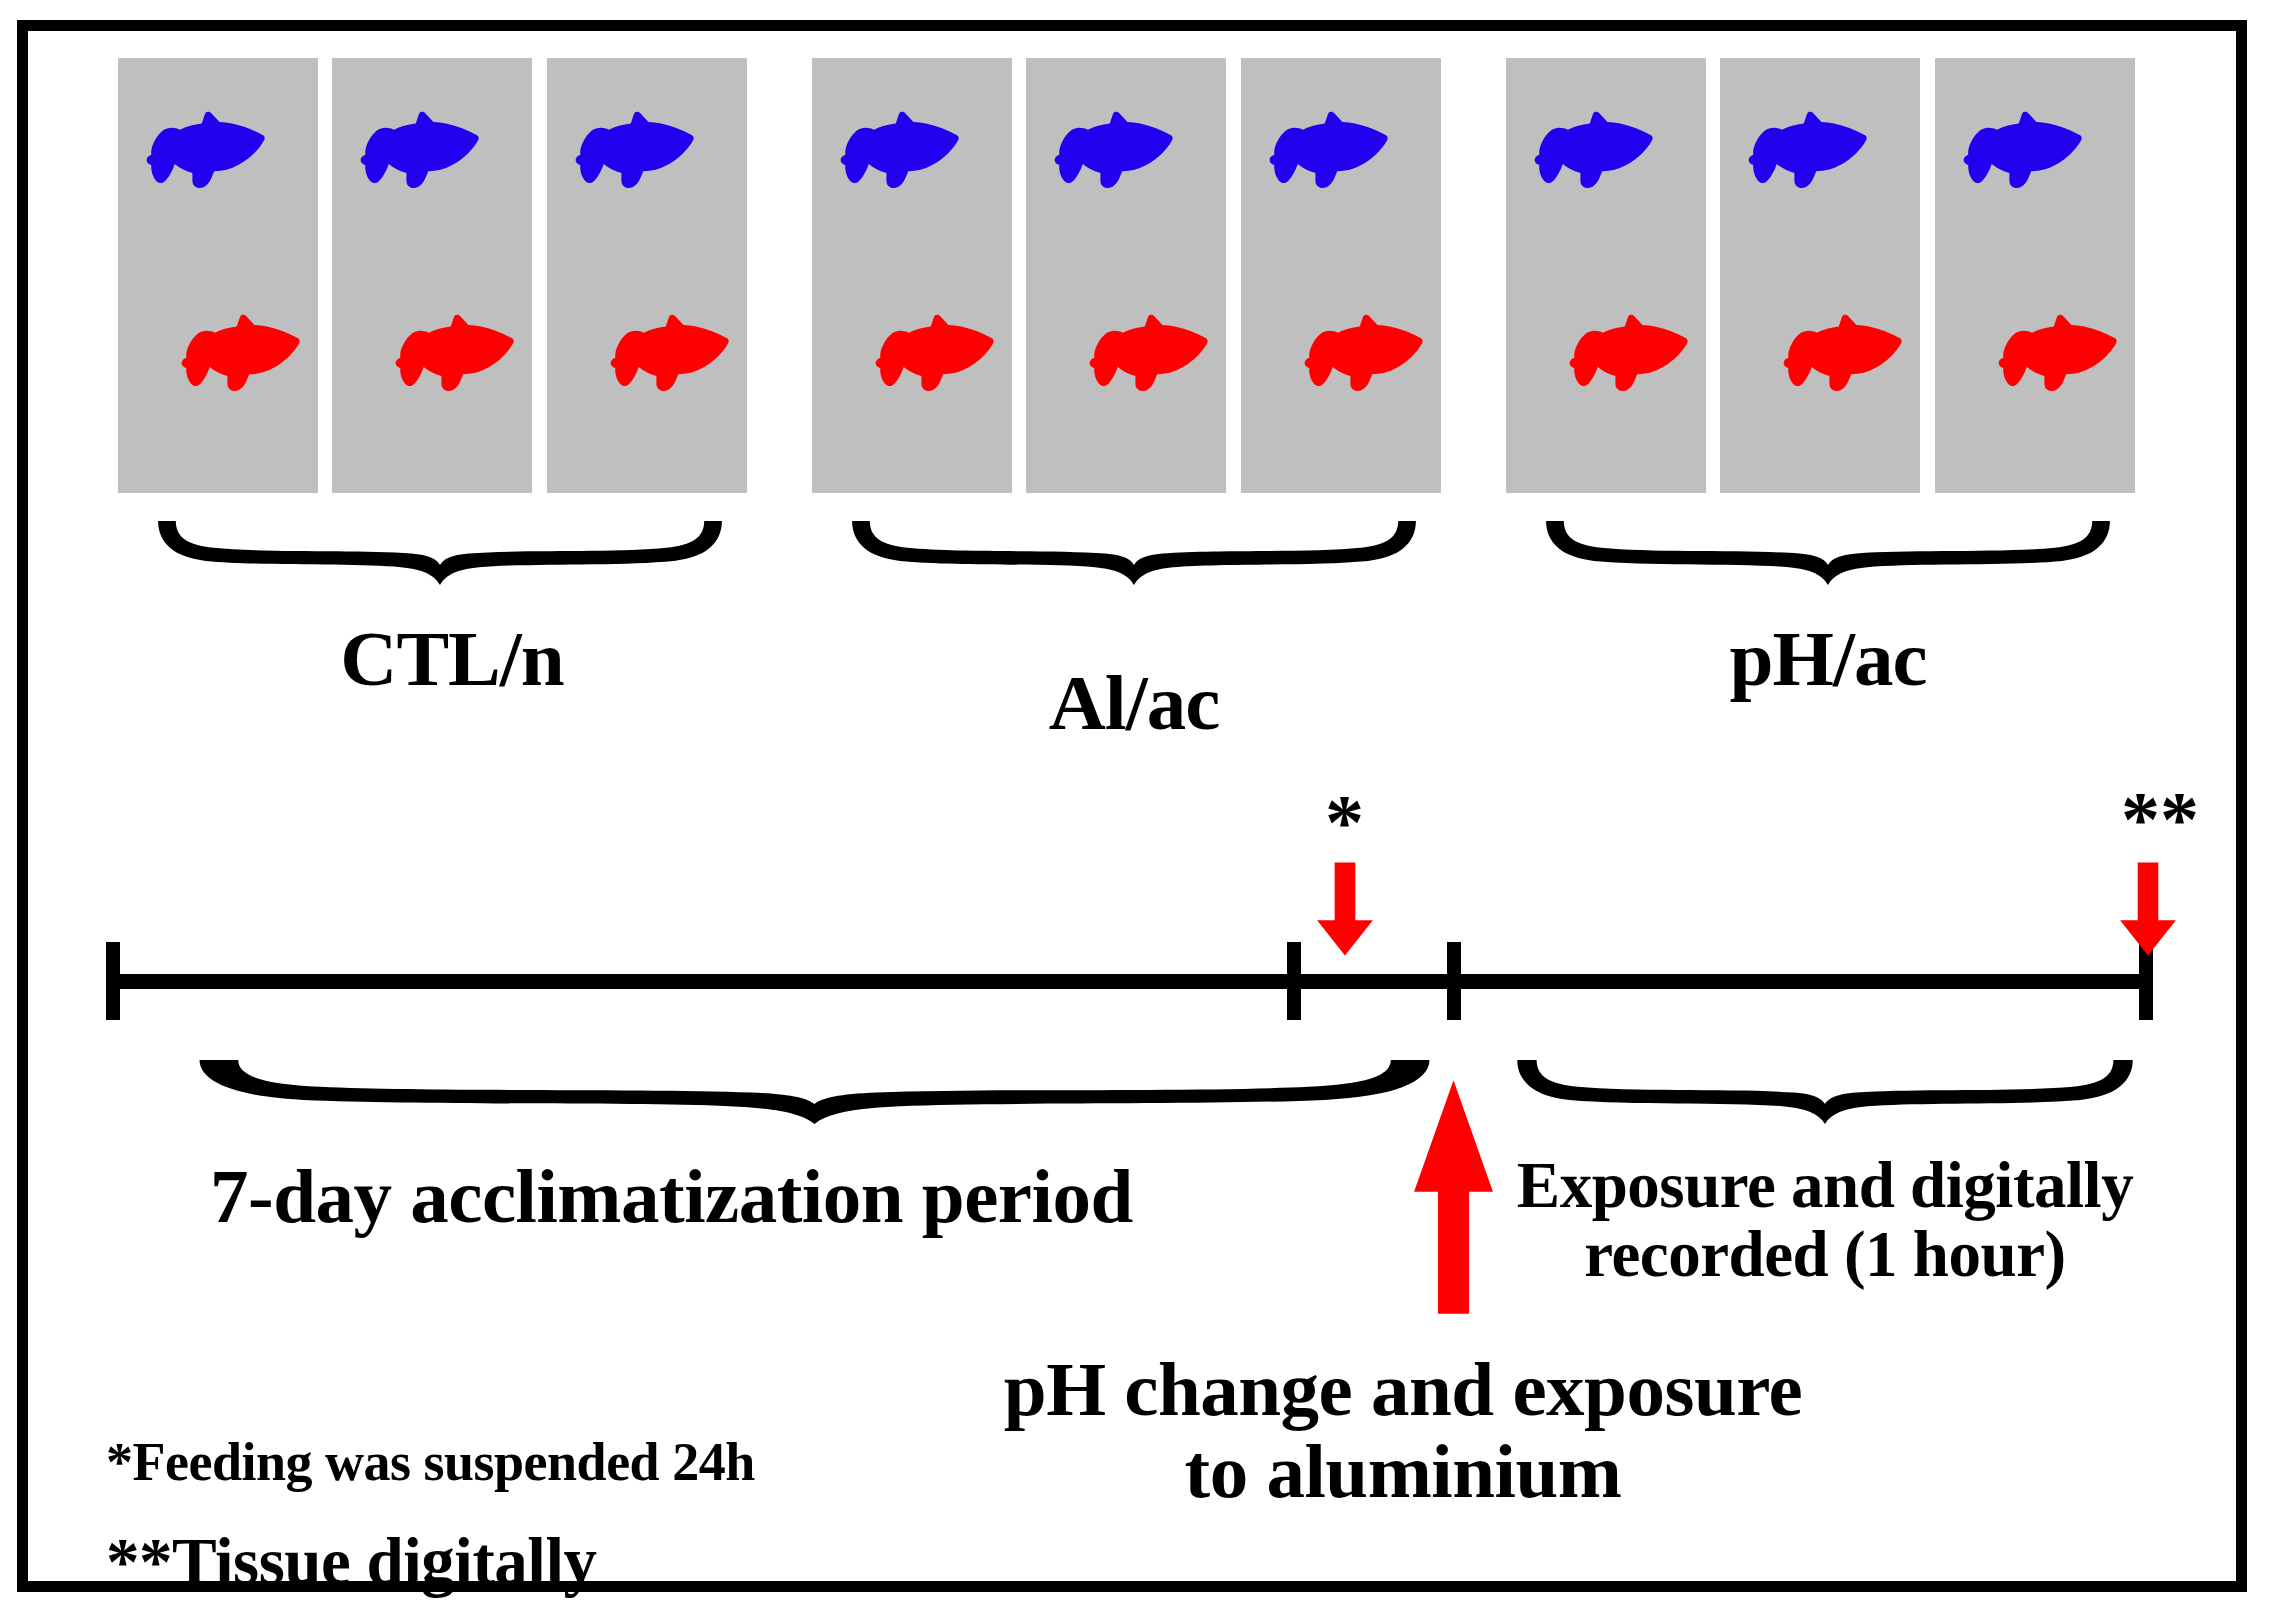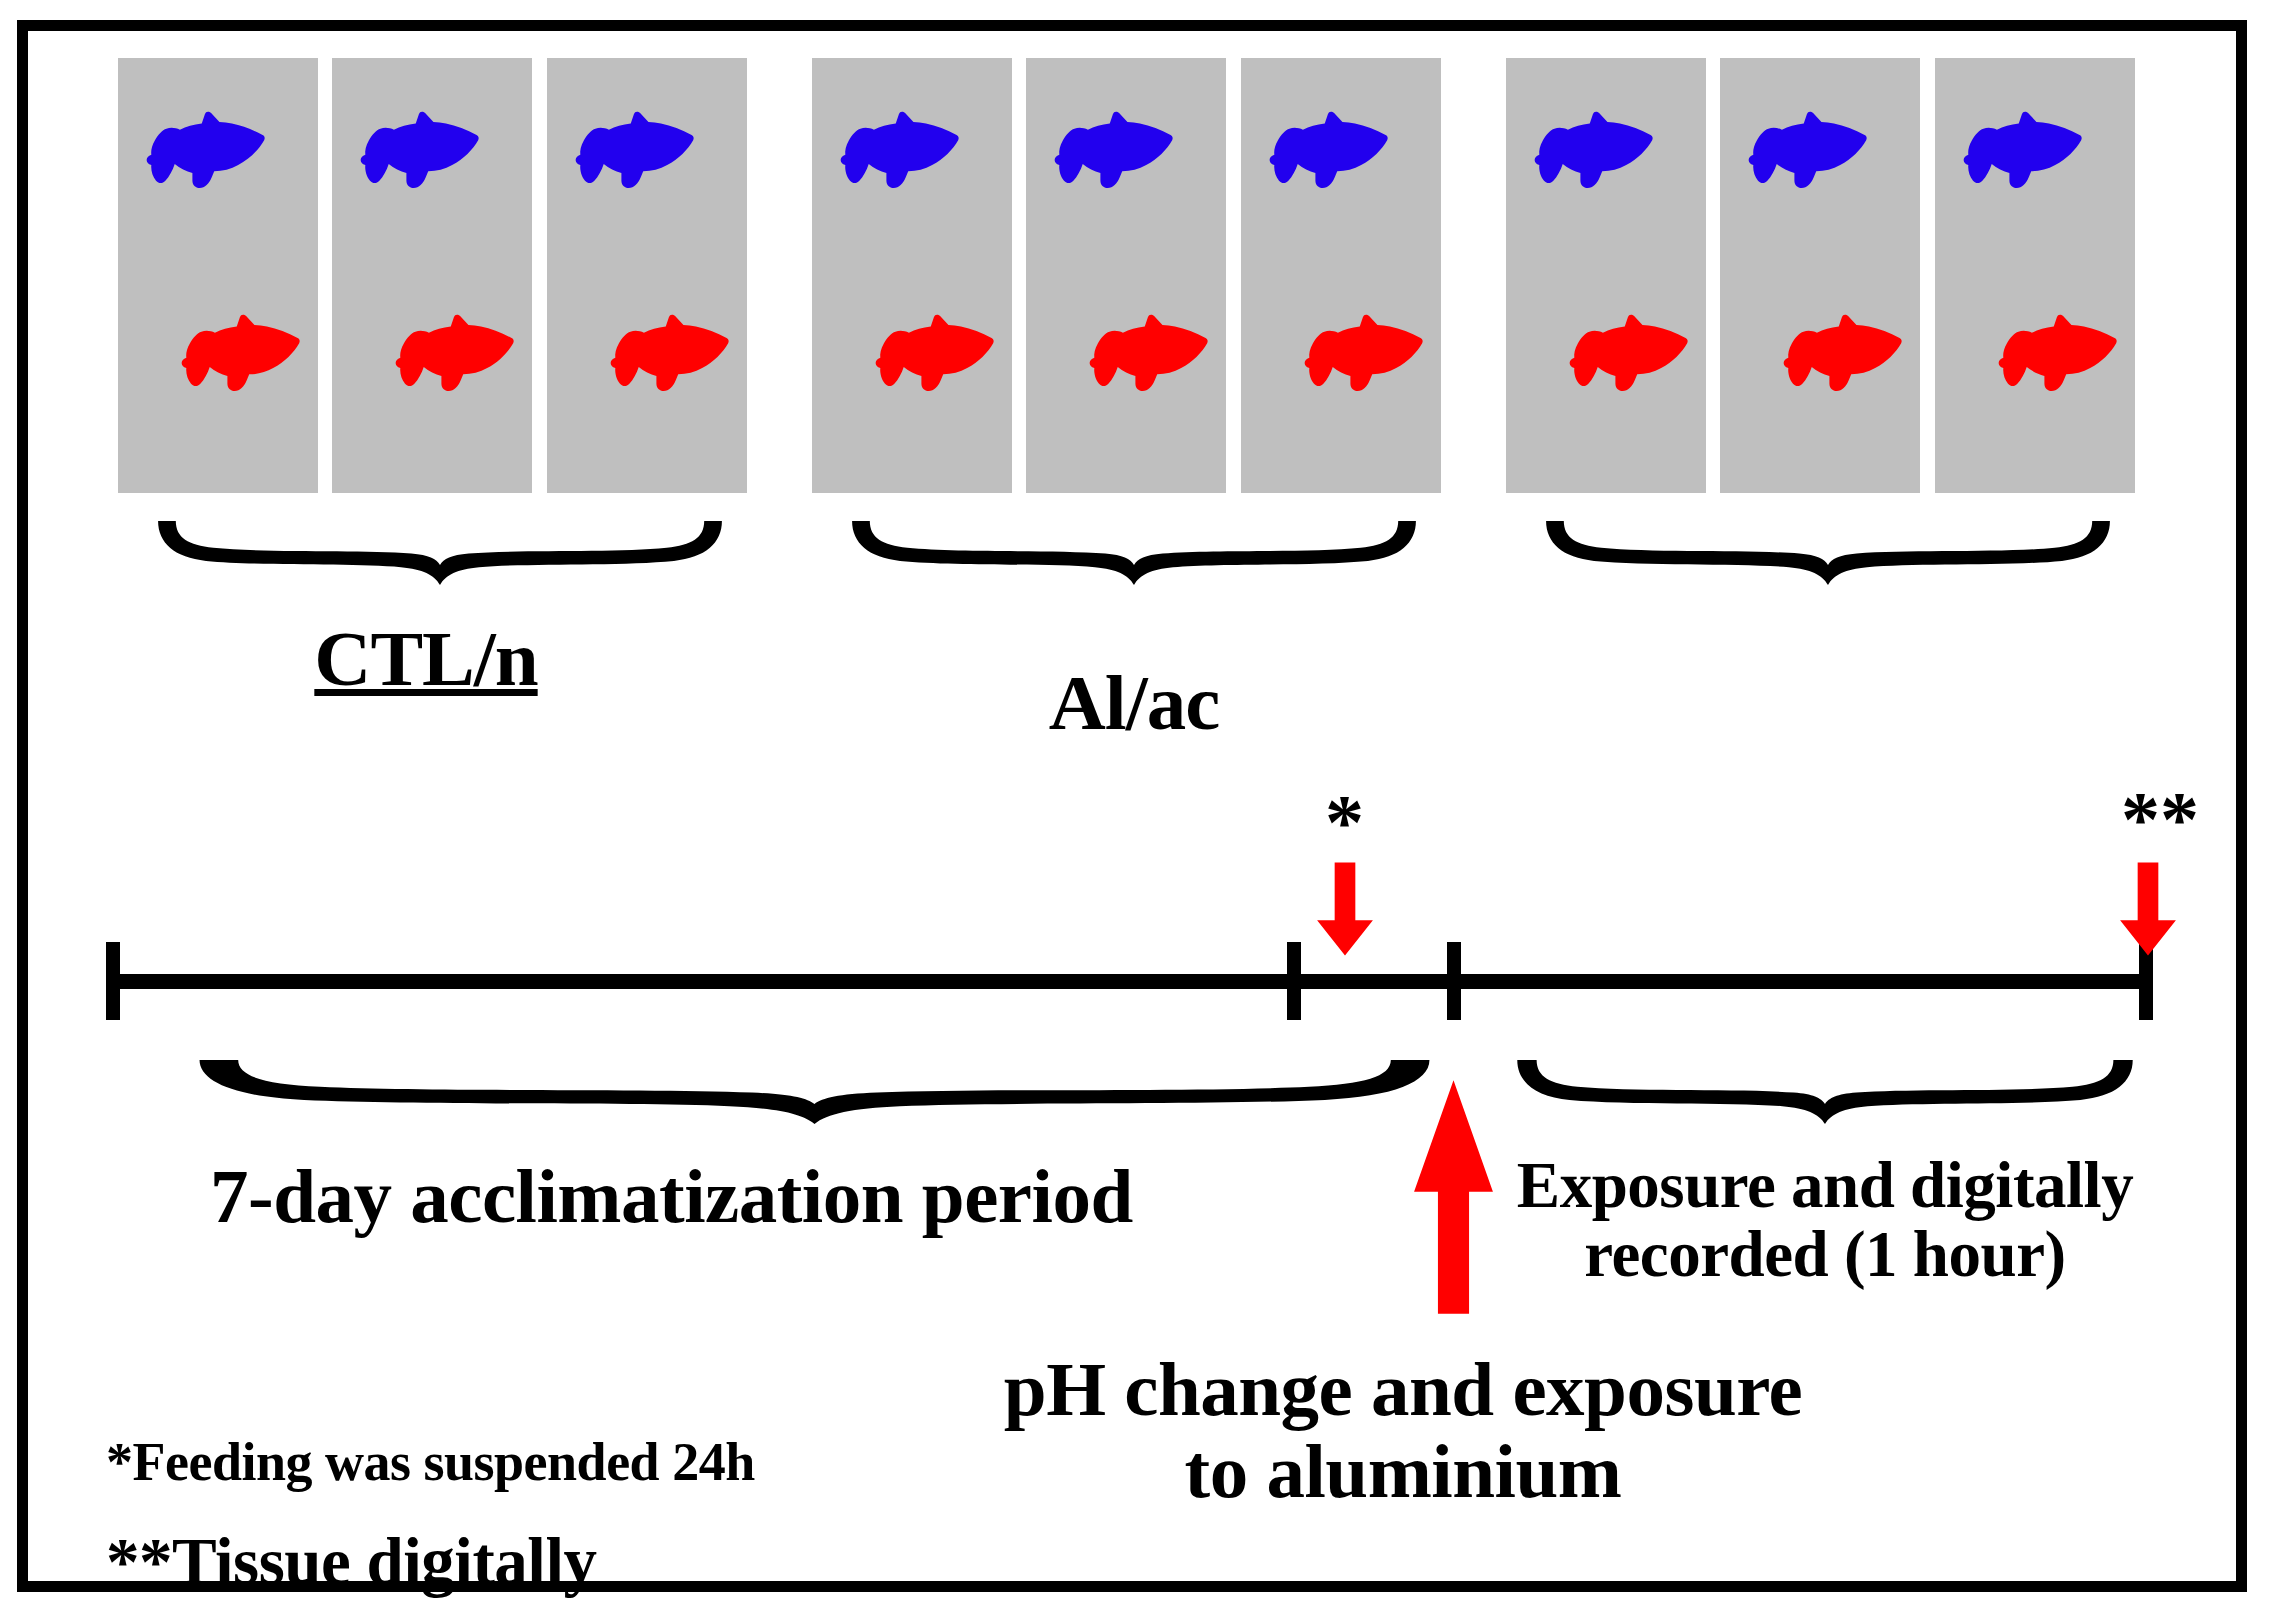--- a/index.html
+++ b/index.html
@@ -210,22 +210,23 @@
       <svg viewBox="0 0 1090 126" preserveAspectRatio="none">
         <path fill="#000" d="M4 4 C4 46 36 74 96 80 C200 90 380 84 470 92 C512 96 534 106 545 126 C556 106 578 96 620 92 C710 84 890 90 994 80 C1054 74 1086 46 1086 4 L1052 4 C1052 36 1028 50 980 55 C880 65 700 58 600 66 C566 69 552 76 545 88 C538 76 524 69 490 66 C390 58 210 65 110 55 C62 50 38 36 38 4 Z"></path>
       </svg>
     </div>
     <div class="brace" style="left:1516px;top:488px;width:568px;height:66px;">
       <svg viewBox="0 0 1090 126" preserveAspectRatio="none">
         <path fill="#000" d="M4 4 C4 46 36 74 96 80 C200 90 380 84 470 92 C512 96 534 106 545 126 C556 106 578 96 620 92 C710 84 890 90 994 80 C1054 74 1086 46 1086 4 L1052 4 C1052 36 1028 50 980 55 C880 65 700 58 600 66 C566 69 552 76 545 88 C538 76 524 69 490 66 C390 58 210 65 110 55 C62 50 38 36 38 4 Z"></path>
       </svg>
     </div>
 
-    <div class="grouplabel" style="left:114px;top:588px;width:568px;text-decoration:underline;">CTL/n</div>
+    <div class="grouplabel" style="left:140px;top:588px;width:568px;">CTL/n</div>
     <div class="grouplabel" style="left:822px;top:588px;width:568px;margin-top:44px;">Al/ac</div>
+    <div class="grouplabel" style="left:1516px;top:588px;width:568px;">pH/ac</div>
 
     <div id="tl-line" style="left:78px;top:943px;width:2047px;"></div>
 
     <div class="tick" style="left:78px;top:911px;height:78px;"></div>
     <div class="tick" style="left:1259px;top:911px;height:78px;"></div>
     <div class="tick" style="left:1419px;top:911px;height:78px;"></div>
     <div class="tick" style="left:2111px;top:911px;height:78px;"></div>
 
     <div class="star" style="left:1297px;top:752px;">*</div>
     <div class="rarrow" style="left:1286px;top:831px;width:62px;height:94px;">

